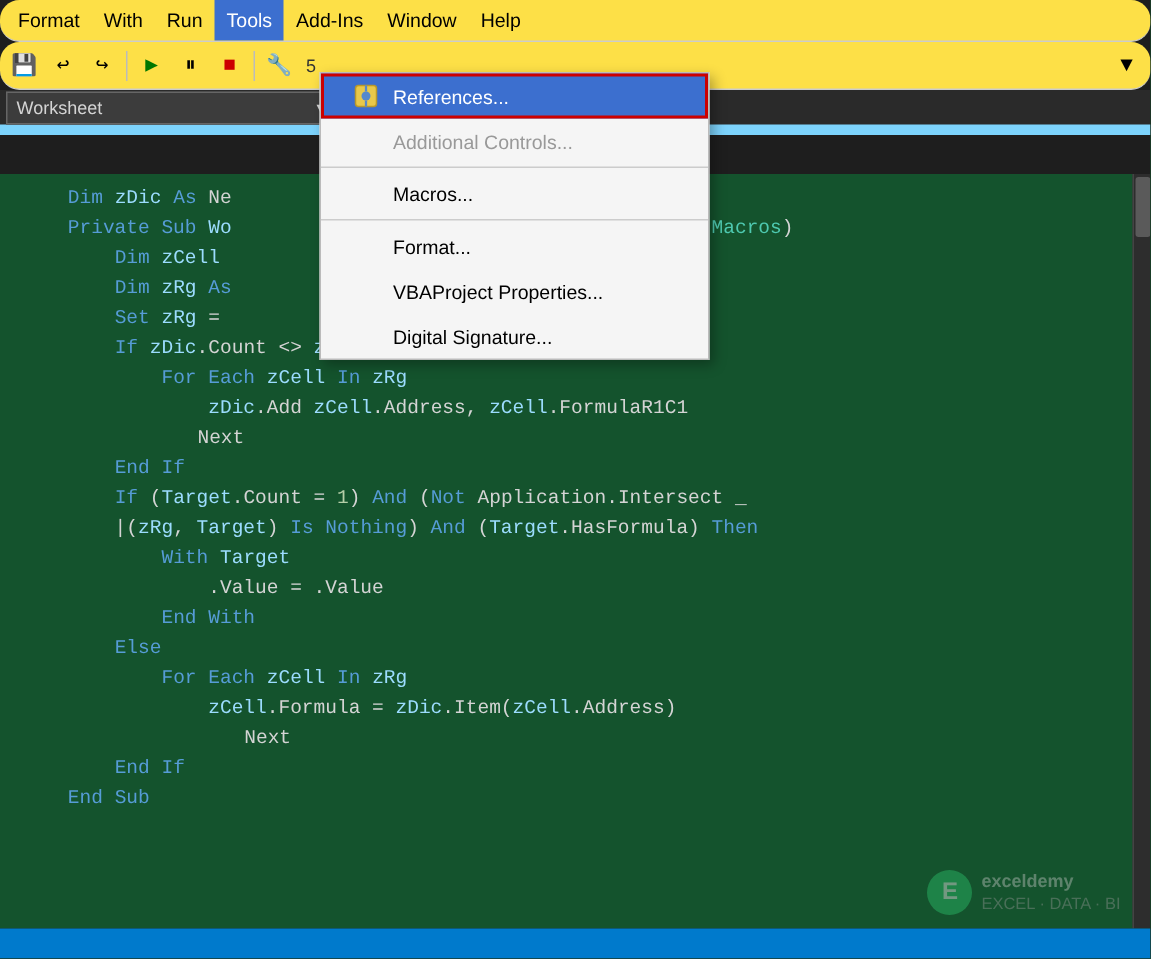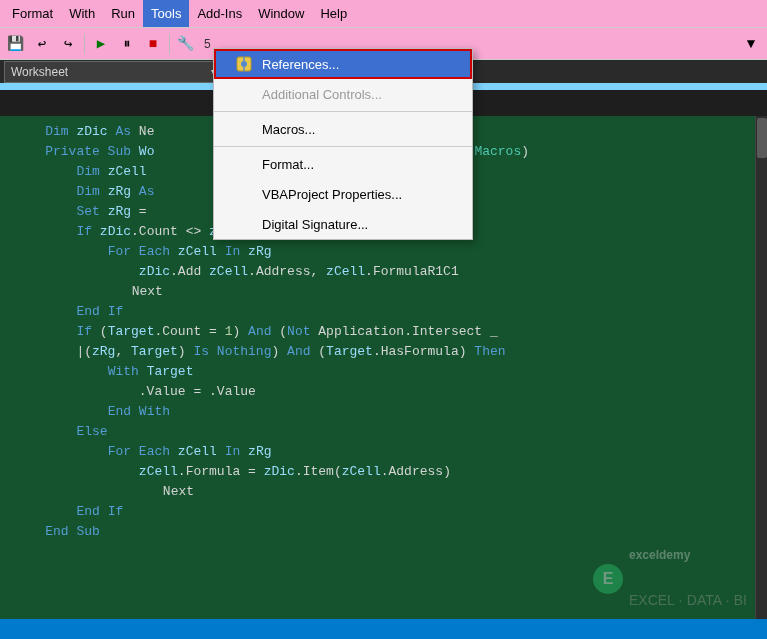--- a/index.html
+++ b/index.html
@@ -178,21 +178,22 @@
     
     .toolbar-num {
       font-size: 12px;
       font-family: 'Segoe UI', Arial, sans-serif;
       color: #333;
       padding: 0 4px;
     }
 
     
     .vbe-top {
-      background: #f9a8d4;
+      background: #fde047;
+      border-radius: 13px;
     }
 
     .code-wrapper {
       position: absolute;
       top: 90px;
       left: 0;
       right: 0;
       bottom: 20px;
       background: #14532d;
       overflow: hidden;
@@ -332,19 +333,19 @@
   <div class="dropdown-item">
     <span class="item-icon"></span>
     <span>Digital Signature...</span>
   </div>
 </div>
 
 <div class="watermark">
   <div class="watermark-icon">E</div>
   <div class="watermark-text">
     <div style="font-weight:bold;color:#ccc;font-size:12px;">exceldemy</div>
-    <div style="font-size:14px;color:#999;margin-top:28px;">EXCEL · DATA · BI</div>
+    <div style="font-size:11px;color:#999;">EXCEL · DATA · BI</div>
   </div>
 </div>
 
 <div class="status-bar">
   <span></span>
 </div>
 
 </body></html>

